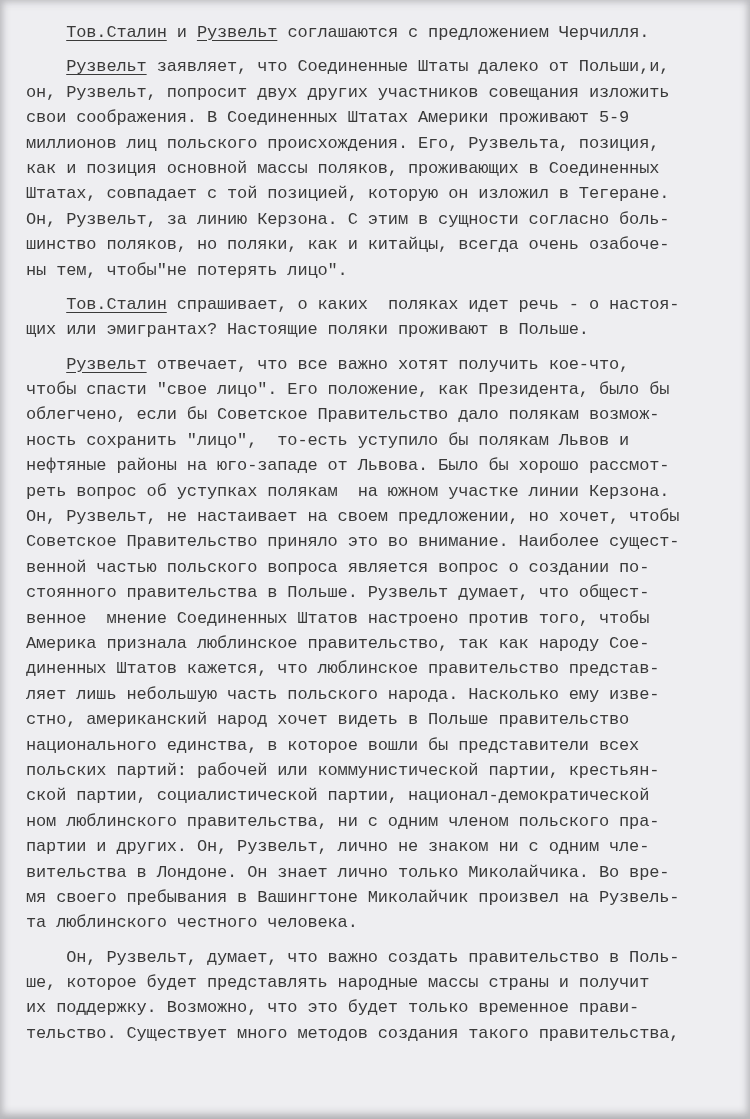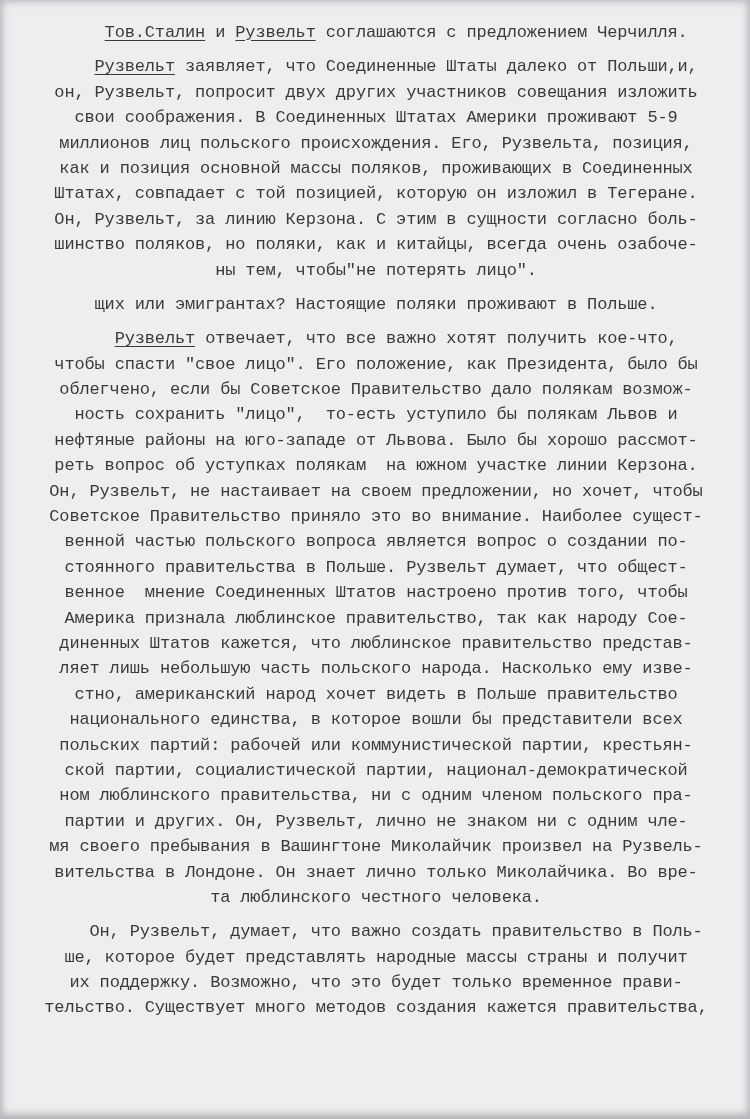--- a/index.html
+++ b/index.html
@@ -12,21 +12,21 @@
     background: #eeeef1;
     box-shadow: inset 6px 0 8px -4px #b8b8bc, inset -6px 0 8px -4px #b8b8bc,
                 inset 0 6px 8px -4px #c4c4c8, inset 0 -8px 10px -4px #a8a8ac;
   }
   .text {
     position: absolute; left: 26px; top: 20px; width: 700px;
     font-family: "Liberation Mono", "DejaVu Sans Mono", monospace;
     font-size: 17px; line-height: 25.4px; color: #3a3a3a;
     letter-spacing: -0.15px;
   }
-  .line { white-space: pre; height: 25.4px; text-align: center; }
+  .line { white-space: pre; height: 25.4px; }
   .gap { height: 9px; }
   .u { text-decoration: underline; text-underline-offset: 3px; }
 </style>
 </head>
 <body>
 
 <div class="page">
   <div class="text" id="doc-text">
       <div>
         <div class="line"><span>    </span><span class="u">Тов.Сталин</span><span> и </span><span class="u">Рузвельт</span><span> соглашаются с предложением Черчилля.</span></div>
@@ -38,20 +38,21 @@
         <div class="line"><span>свои соображения. В Соединенных Штатах Америки проживают 5-9</span></div>
         <div class="line"><span>миллионов лиц польского происхождения. Его, Рузвельта, позиция,</span></div>
         <div class="line"><span>как и позиция основной массы поляков, проживающих в Соединенных</span></div>
         <div class="line"><span>Штатах, совпадает с той позицией, которую он изложил в Тегеране.</span></div>
         <div class="line"><span>Он, Рузвельт, за линию Керзона. С этим в сущности согласно боль-</span></div>
         <div class="line"><span>шинство поляков, но поляки, как и китайцы, всегда очень озабоче-</span></div>
         <div class="line"><span>ны тем, чтобы"не потерять лицо".</span></div>
       </div>
       <div class="gap"></div>
       <div>
+        <div class="line"><span>    </span><span class="u">Тов.Сталин</span><span> спрашивает, о каких  поляках идет речь - о настоя-</span></div>
         <div class="line"><span>щих или эмигрантах? Настоящие поляки проживают в Польше.</span></div>
       </div>
       <div class="gap"></div>
       <div>
         <div class="line"><span>    </span><span class="u">Рузвельт</span><span> отвечает, что все важно хотят получить кое-что,</span></div>
         <div class="line"><span>чтобы спасти "свое лицо". Его положение, как Президента, было бы</span></div>
         <div class="line"><span>облегчено, если бы Советское Правительство дало полякам возмож-</span></div>
         <div class="line"><span>ность сохранить "лицо",  то-есть уступило бы полякам Львов и</span></div>
         <div class="line"><span>нефтяные районы на юго-западе от Львова. Было бы хорошо рассмот-</span></div>
         <div class="line"><span>реть вопрос об уступках полякам  на южном участке линии Керзона.</span></div>
@@ -62,25 +63,25 @@
         <div class="line"><span>венное  мнение Соединенных Штатов настроено против того, чтобы</span></div>
         <div class="line"><span>Америка признала люблинское правительство, так как народу Сое-</span></div>
         <div class="line"><span>диненных Штатов кажется, что люблинское правительство представ-</span></div>
         <div class="line"><span>ляет лишь небольшую часть польского народа. Насколько ему изве-</span></div>
         <div class="line"><span>стно, американский народ хочет видеть в Польше правительство</span></div>
         <div class="line"><span>национального единства, в которое вошли бы представители всех</span></div>
         <div class="line"><span>польских партий: рабочей или коммунистической партии, крестьян-</span></div>
         <div class="line"><span>ской партии, социалистической партии, национал-демократической</span></div>
         <div class="line"><span>ном люблинского правительства, ни с одним членом польского пра-</span></div>
         <div class="line"><span>партии и других. Он, Рузвельт, лично не знаком ни с одним чле-</span></div>
+        <div class="line"><span>вительства в Лондоне. Он знает лично только Миколайчика. Во вре-</span></div>
         <div class="line"><span>мя своего пребывания в Вашингтоне Миколайчик произвел на Рузвель-</span></div>
-        <div class="line"><span>вительства в Лондоне. Он знает лично только Миколайчика. Во вре-</span></div>
         <div class="line"><span>та люблинского честного человека.</span></div>
       </div>
       <div class="gap"></div>
       <div>
         <div class="line"><span>    Он, Рузвельт, думает, что важно создать правительство в Поль-</span></div>
         <div class="line"><span>ше, которое будет представлять народные массы страны и получит</span></div>
         <div class="line"><span>их поддержку. Возможно, что это будет только временное прави-</span></div>
-        <div class="line"><span>тельство. Существует много методов создания кажется правительства,</span></div>
+        <div class="line"><span>тельство. Существует много методов создания такого правительства,</span></div>
       </div>
     </div>
 </div>
 
 </body></html>

